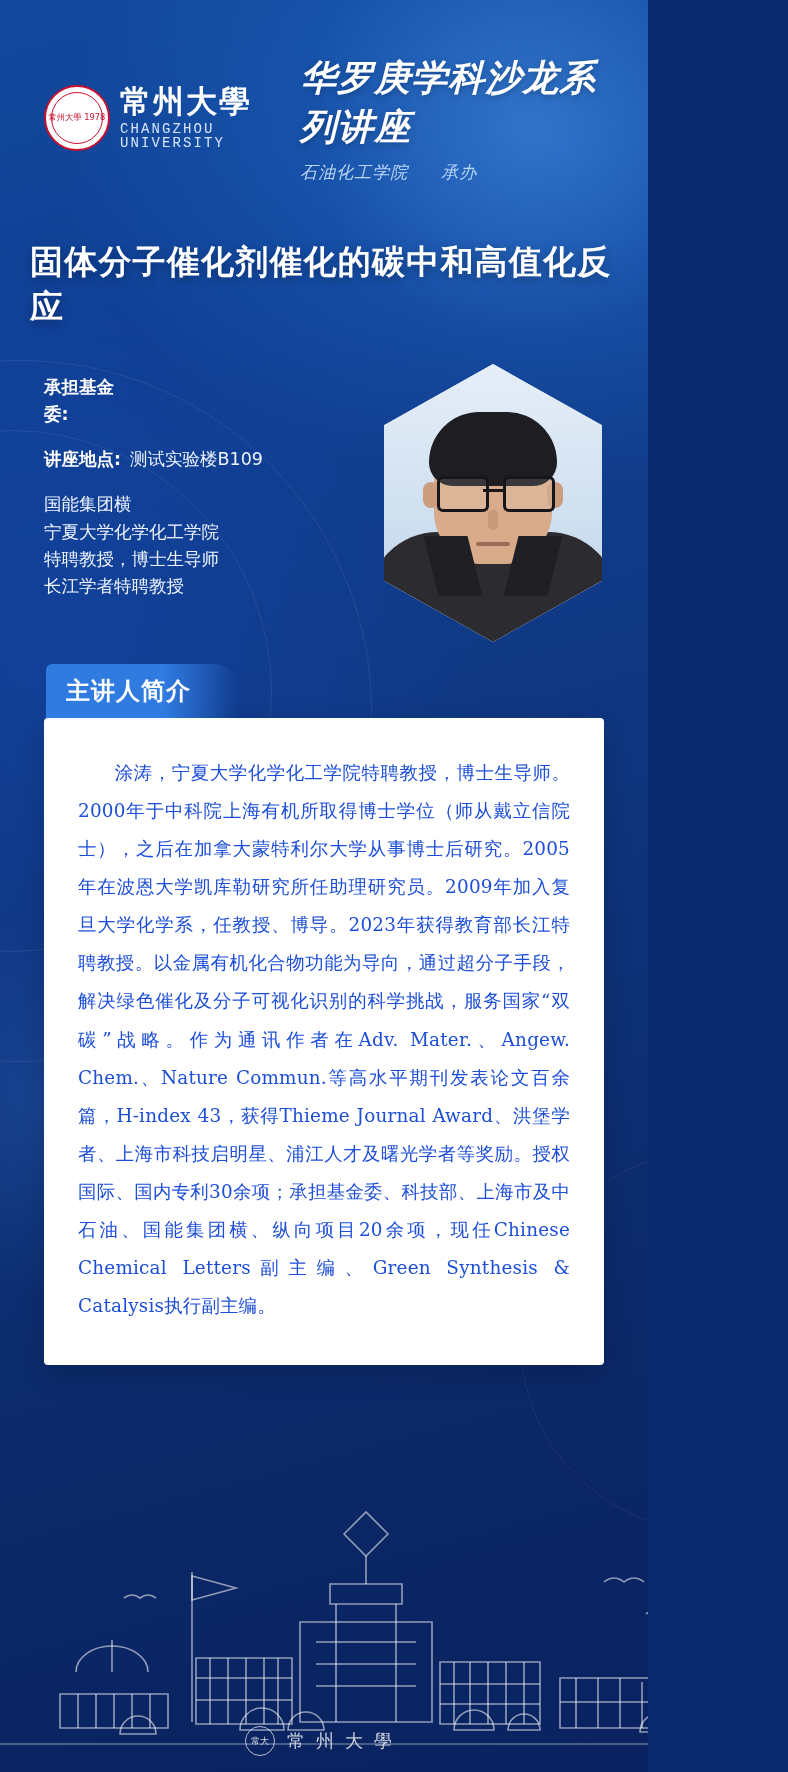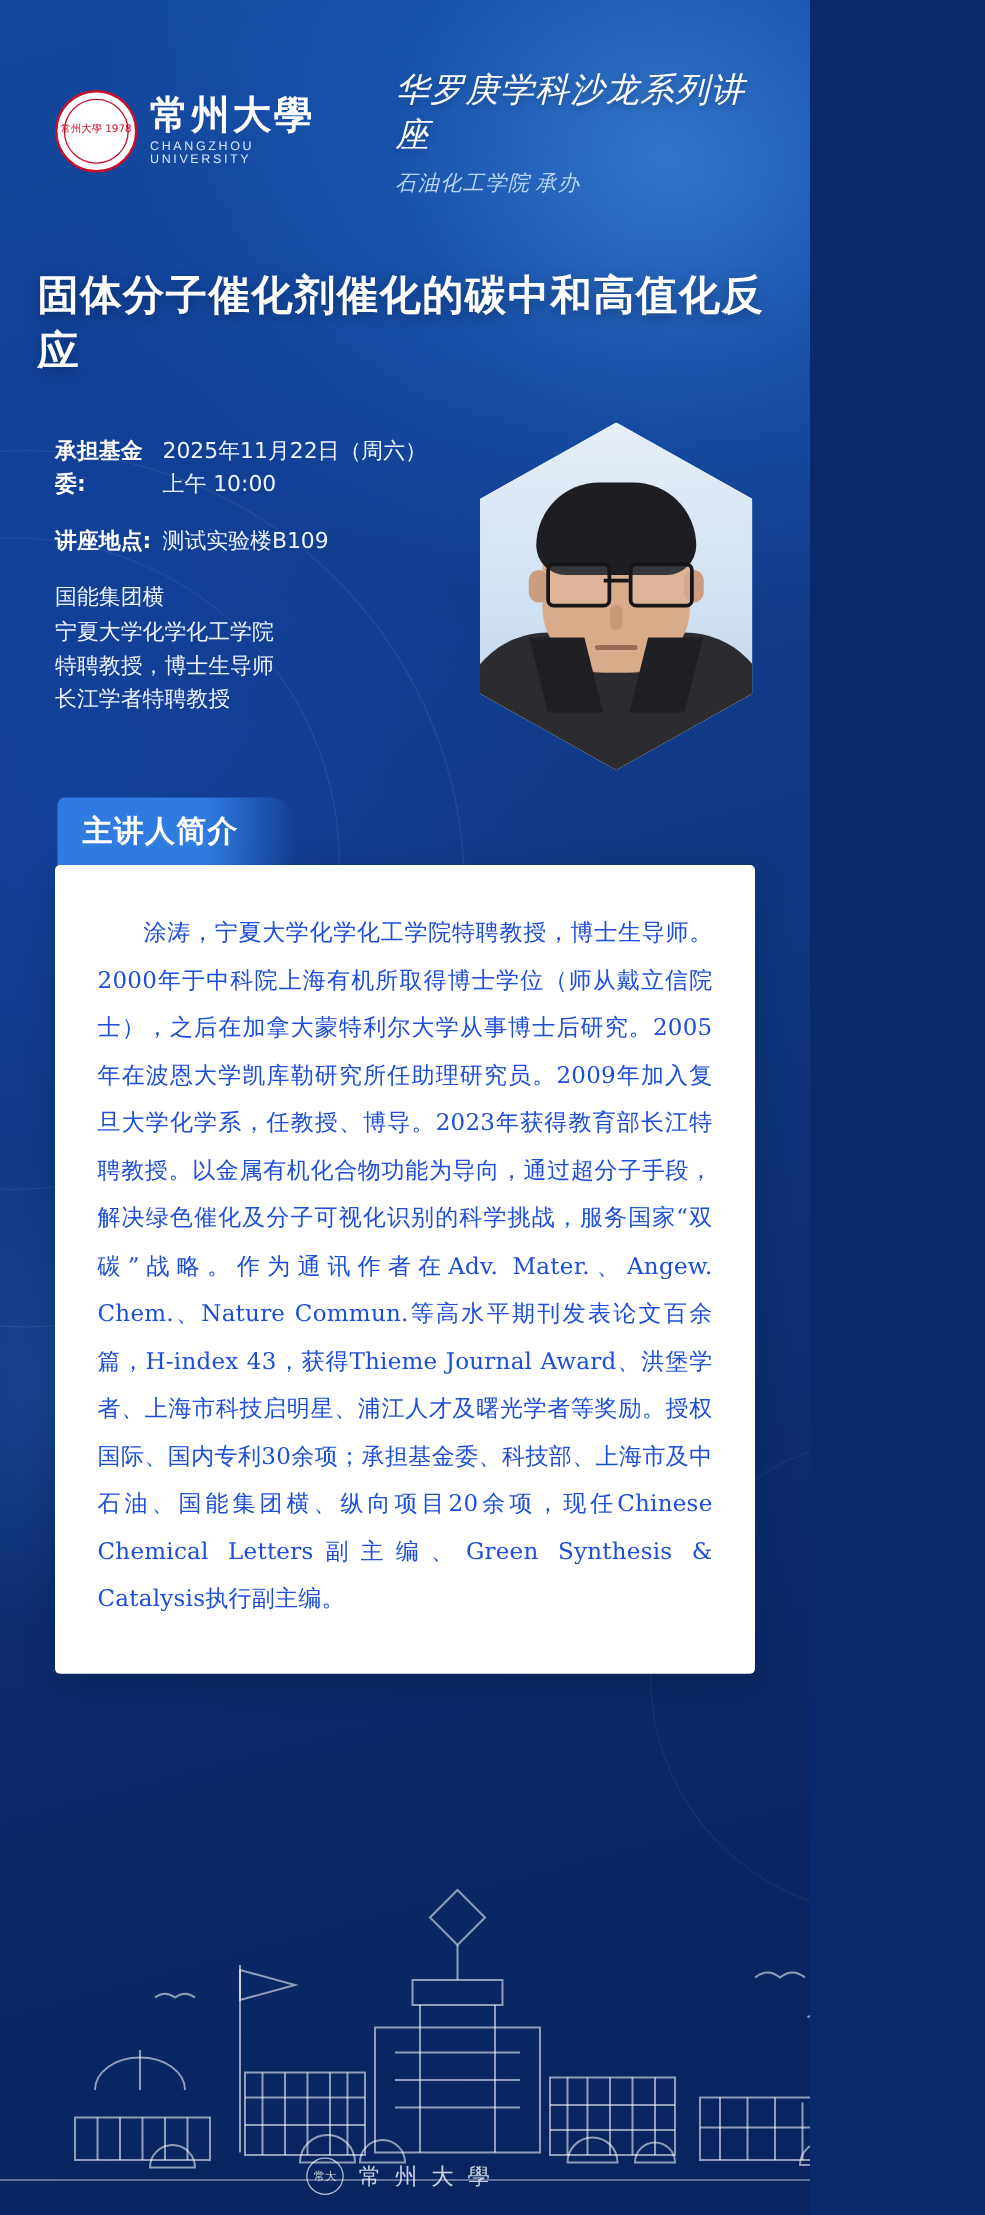--- a/index.html
+++ b/index.html
@@ -84,51 +84,51 @@
     line-height: 1;
   }
   .logo-cn {
     font-size: 31px;
     font-weight: bold;
     color: #ffffff;
     letter-spacing: 2px;
     font-family: "DejaVu Sans", sans-serif;
   }
   .logo-en {
-    font-size: 10px;
+    font-size: 14px;
     color: #d8e6ff;
     letter-spacing: 2.1px;
     margin-top: 5px;
-    font-family: Liberation Sans, sans-serif;
+    font-family: Liberation Mono, monospace;
   }
   .header-right {
     margin-left: 40px;
     display: flex;
     flex-direction: column;
     align-items: flex-start;
     padding-top: 2px;
   }
   .series-title {
-    font-size: 27px;
-    font-weight: normal;
+    font-size: 36px;
+    font-weight: bold;
     color: #ffffff;
     font-style: italic;
     letter-spacing: 1px;
     font-family: "DejaVu Sans", sans-serif;
     text-shadow: 0 2px 6px rgba(0,0,0,0.25);
   }
   .series-sub {
     margin-top: 9px;
     font-size: 17px;
     font-style: italic;
     color: #bcd6f6;
     letter-spacing: 1px;
     font-family: "DejaVu Sans", sans-serif;
     display: flex;
-    gap: 4px;
+    gap: 33px;
   }
 
   
   .main-title {
     position: relative;
     margin: 56px 0 0 0;
     padding: 0 30px;
     font-size: 33px;
     font-weight: bold;
     color: #ffffff;
@@ -316,24 +316,20 @@
     </div>
   </div>
 
   <div class="main-title">固体分子催化剂催化的碳中和高值化反应</div>
 
   <div class="info-wrap">
     <div class="info-list">
 
       <div class="info-row">
         <div class="info-label">承担基金委:</div>
-        <div class="info-value">
-          <span>2025年11月22日（周六）</span>
-          <span class="line2">上午 10:00</span>
-        </div>
       </div>
 
       <div class="info-row">
         <div class="info-label">讲座地点:</div>
         <div class="info-value">测试实验楼B109</div>
       </div>
 
       <div class="info-row">
         <div class="info-value">
           <span>国能集团横</span>

